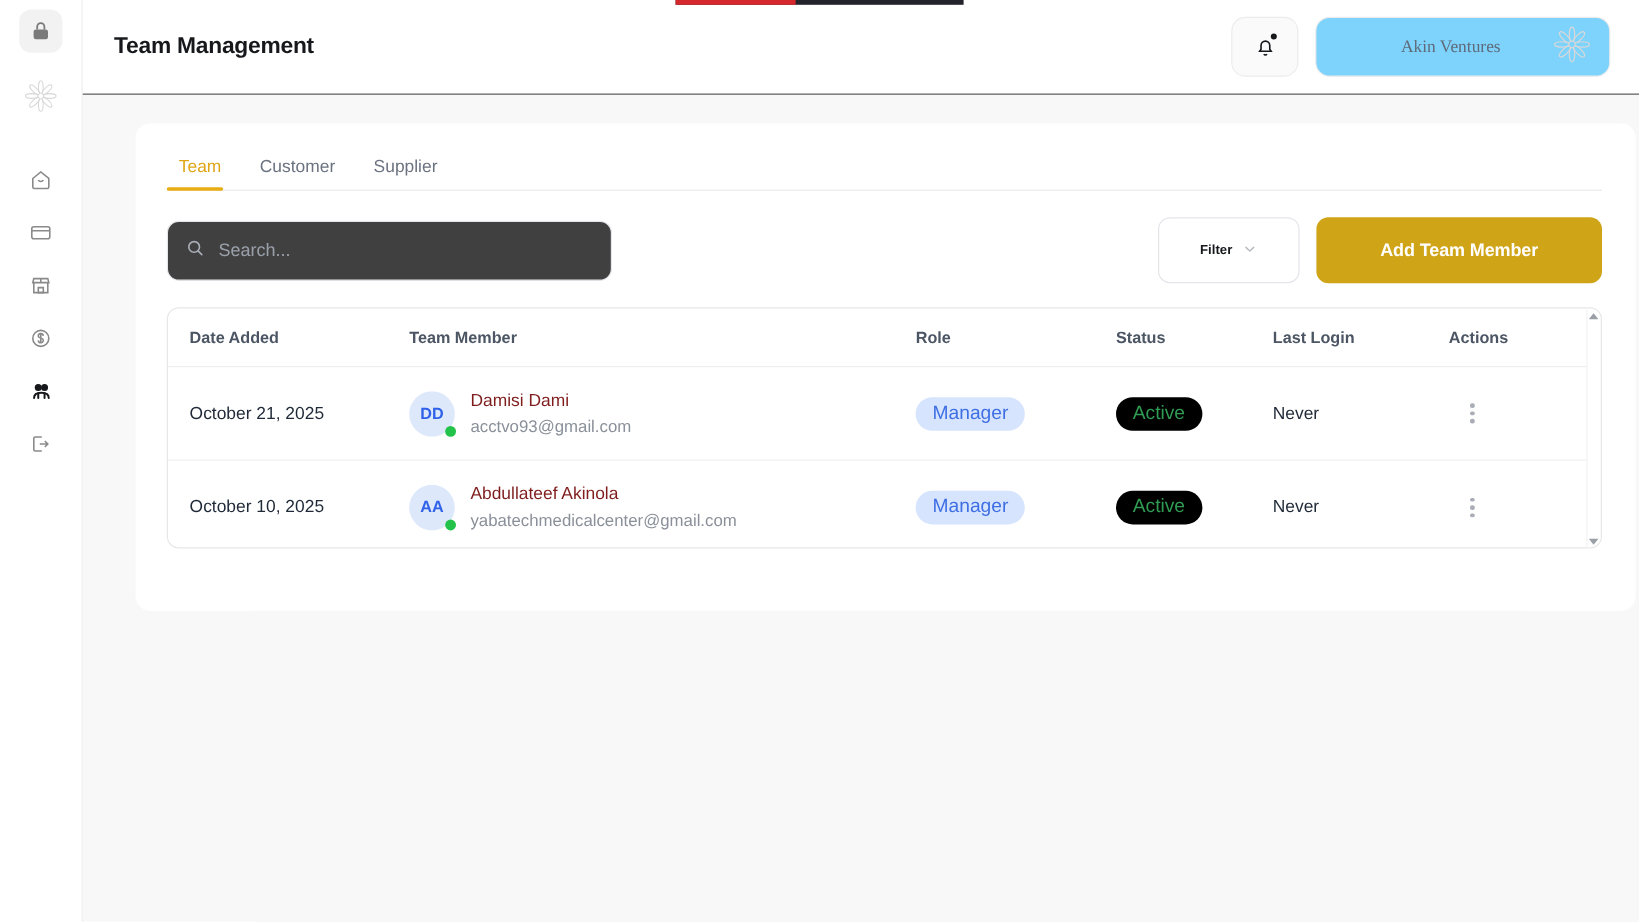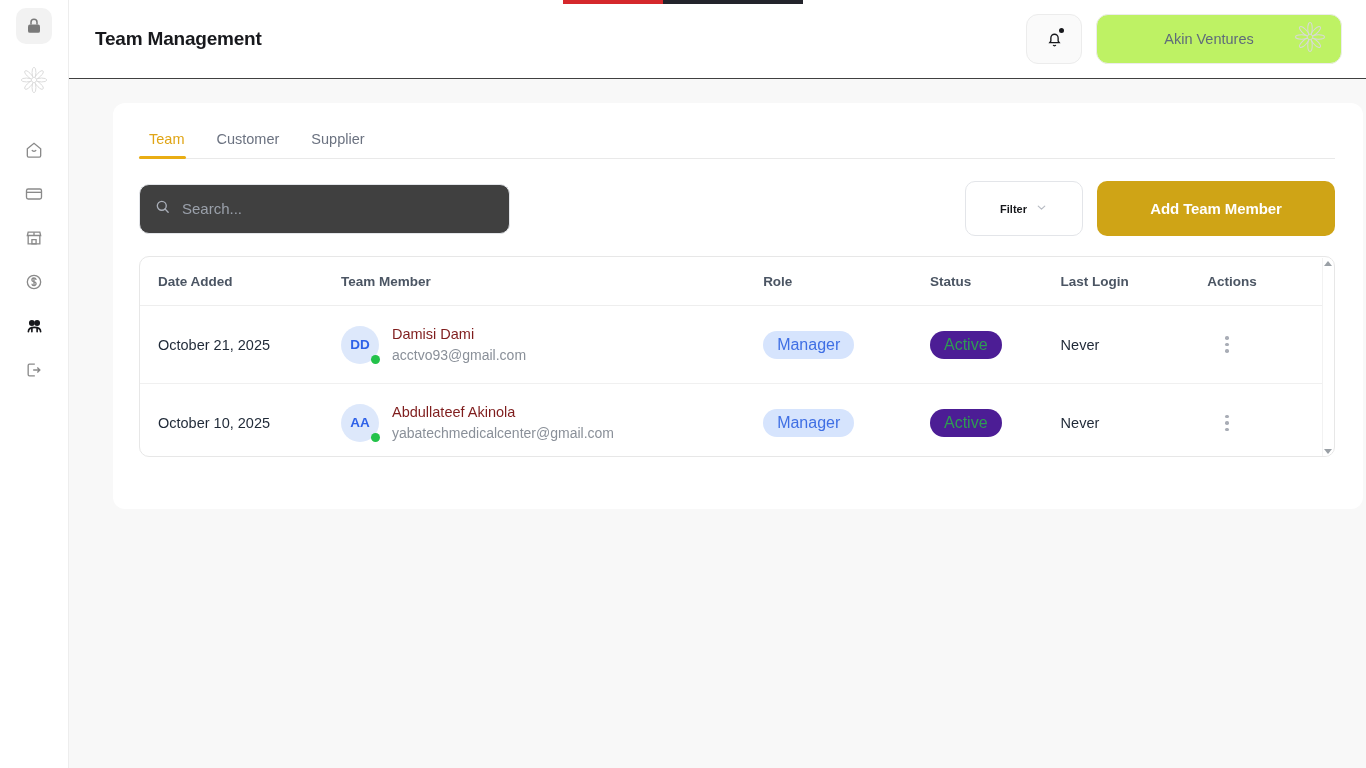--- a/index.html
+++ b/index.html
@@ -65,23 +65,24 @@
     display: flex; align-items: center; justify-content: center;
     position: relative;
   }
   #notification-button .dot {
     position: absolute; top: 13px; right: 17px;
     width: 5px; height: 5px; border-radius: 50%; background: #17181c;
   }
   #org-chip {
     height: 50px; min-width: 246px;
     border: 1px solid #ececec; border-radius: 12px;
-    background: #bef264;
+    background: #7dd3fc;
     display: flex; align-items: center; justify-content: space-between;
     padding: 0 14px 0 28px;
+    font-family: Liberation Serif, serif;
   }
   #org-name {
     font-size: 14.5px; color: #5f6b7a; font-weight: 500;
     flex: 1; text-align: center;
   }
   .flower { color: #dcdcdc; }
 
   
   #body-area {
     position: absolute; left: 69px; top: 79px;
@@ -187,21 +188,21 @@
     width: 9px; height: 9px; border-radius: 50%; background: #23c24a;
   }
   .member-name { font-size: 14.5px; color: #7f1d1d; line-height: 1.45; }
   .member-email { font-size: 14px; color: #8a9099; line-height: 1.45; }
 
   .badge {
     display: inline-block; padding: 6px 14px; border-radius: 14px;
     font-size: 16px; line-height: 1;
   }
   .badge-role   { background: #d6e4fd; color: #3f6fe4; }
-  .badge-status { background: #4c1d95; color: #2f9b53; }
+  .badge-status { background: #000000; color: #2f9b53; }
   .kebab { display: flex; flex-direction: column; gap: 3px; padding-left: 18px; }
   .kebab i { width: 3.5px; height: 3.5px; border-radius: 50%; background: #a9adb6; display: block; }
 
   
   #table-scrollbar {
     position: absolute; right: 1px; top: 1px;
     width: 11px; height: 199px;
     background: #ffffff; border-left: 1px solid #f2f2f2;
     display: flex; flex-direction: column; align-items: center;
     justify-content: space-between; padding: 3px 0;

